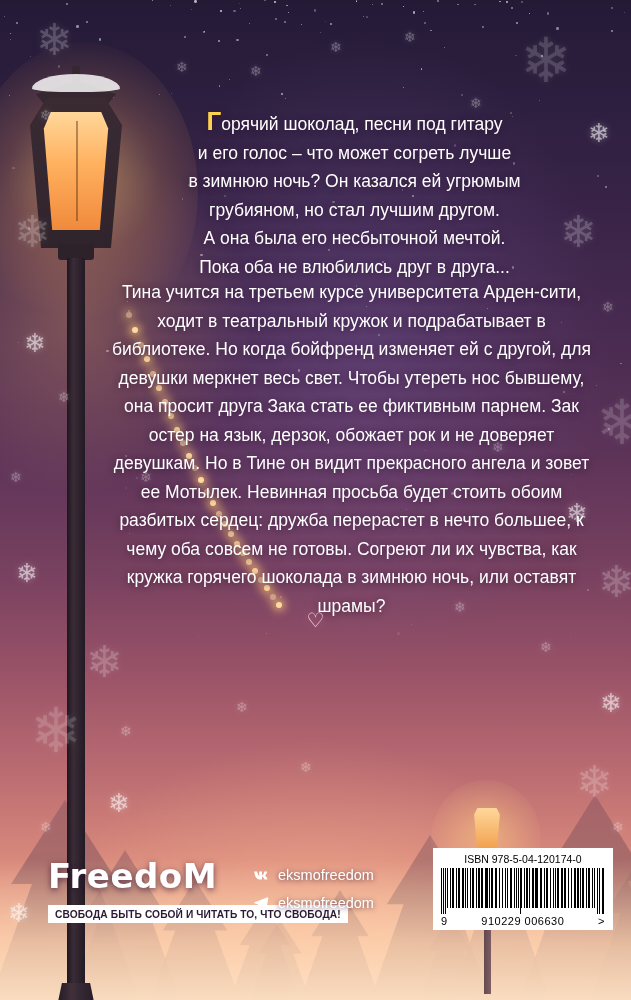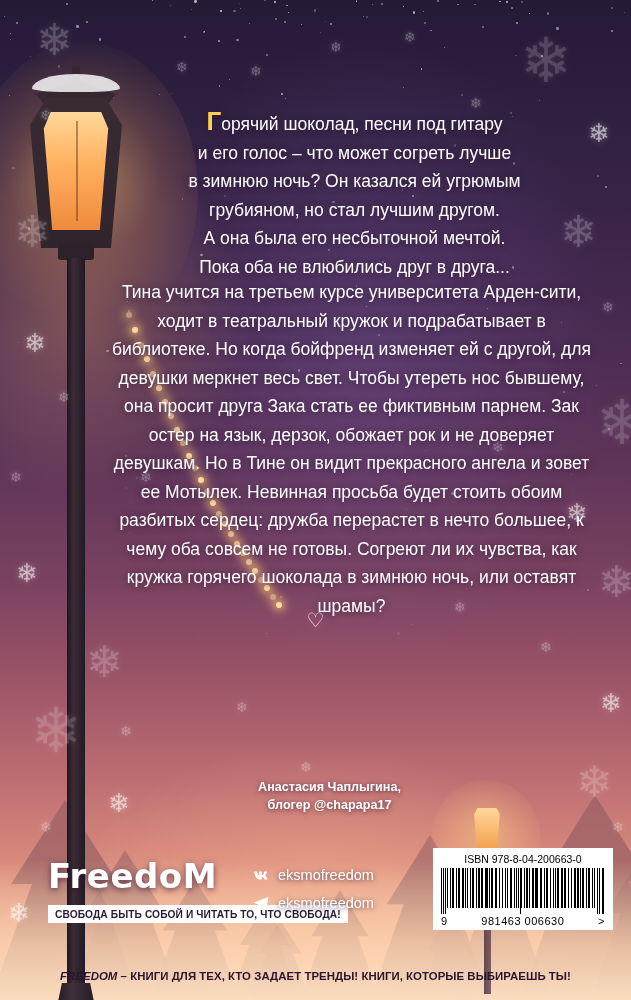--- a/index.html
+++ b/index.html
@@ -670,21 +670,20 @@
 рок и не доверяет девушкам. Но в Тине он
 видит прекрасного ангела и зовет ее Мотылек.
 Невинная просьба будет стоить обоим разбитых
 сердец: дружба перерастет в нечто большее,
 к чему оба совсем не готовы. Согреют ли
 их чувства, как кружка горячего шоколада
 в зимнюю ночь, или оставят шрамы?</div>
 
     <div class="heart">♡</div>
 
-    <div class="quote-author">Анастасия Чаплыгина,<br>блогер @chapapa17</div>
 
     <div class="logo-block">
       <div class="logo-word">FreedoM</div>
       <div class="slogan">СВОБОДА БЫТЬ СОБОЙ И ЧИТАТЬ ТО, ЧТО СВОБОДА!</div>
     </div>
 
     <div class="socials">
       <div class="social-row">
         <span class="soc-ico">
           <svg width="16" height="16" viewBox="0 0 16 16" aria-hidden="true">
@@ -697,21 +696,21 @@
         <span class="soc-ico">
           <svg width="16" height="16" viewBox="0 0 16 16" aria-hidden="true">
               <path d="M14.6 2.3 1.6 7.3c-.7.3-.7.8 0 1l3.2 1 1.2 3.7c.2.5.4.6.8.2l1.8-1.6 3.4 2.5c.6.4 1 .2 1.2-.6l2.1-9.9c.2-.9-.3-1.3-.7-1.3z" fill="#ffffff"></path>
             </svg>
         </span>
         <span>eksmofreedom</span>
       </div>
     </div>
 
     <div class="barcode-box">
-      <div class="isbn-text">ISBN 978-8-04-200663-0</div>
+      <div class="isbn-text">ISBN 978-5-04-120174-0</div>
       <div class="bars" id="bars">
           <i style="width: 1px; margin-right: 1px;"></i>
           <i style="width: 2px; margin-right: 1px;"></i>
           <i style="width: 1px; margin-right: 1px;"></i>
           <i style="width: 2px; margin-right: 2px; height: 88%;"></i>
           <i style="width: 2px; margin-right: 1px; height: 88%;"></i>
           <i style="width: 2px; margin-right: 2px; height: 88%;"></i>
           <i style="width: 1px; margin-right: 2px; height: 88%;"></i>
           <i style="width: 2px; margin-right: 2px; height: 88%;"></i>
           <i style="width: 1px; margin-right: 1px; height: 88%;"></i>
@@ -764,23 +763,20 @@
           <i style="width: 2px; margin-right: 1px; height: 88%;"></i>
           <i style="width: 3px; margin-right: 2px; height: 88%;"></i>
           <i style="width: 1px; margin-right: 1px; height: 88%;"></i>
           <i style="width: 2px; margin-right: 2px; height: 88%;"></i>
           <i style="width: 2px; margin-right: 1px;"></i>
           <i style="width: 1px; margin-right: 2px;"></i>
           <i style="width: 3px; margin-right: 1px;"></i>
         </div>
       <div class="barcode-digits">
         <span>9</span>
-        <span>981463 006630</span>
+        <span>910229 006630</span>
         <span>&gt;</span>
       </div>
     </div>
 
-    <div class="footer-strip">
-      <em>FREEDOM</em><span> – КНИГИ ДЛЯ ТЕХ, КТО ЗАДАЕТ ТРЕНДЫ! КНИГИ, КОТОРЫЕ ВЫБИРАЕШЬ ТЫ!</span>
-    </div>
 
   </div>
 </div>
 
 </body></html>

